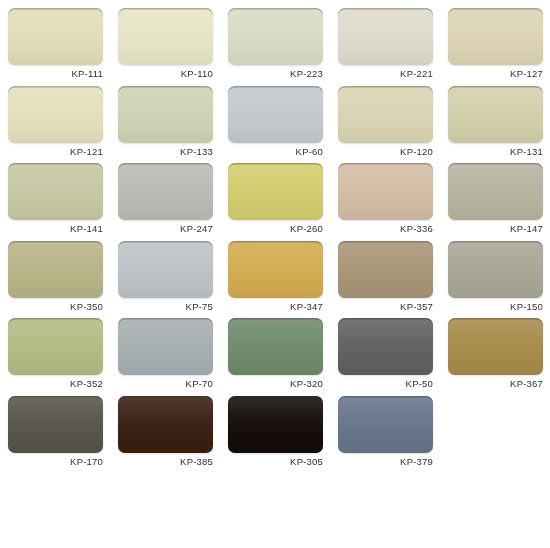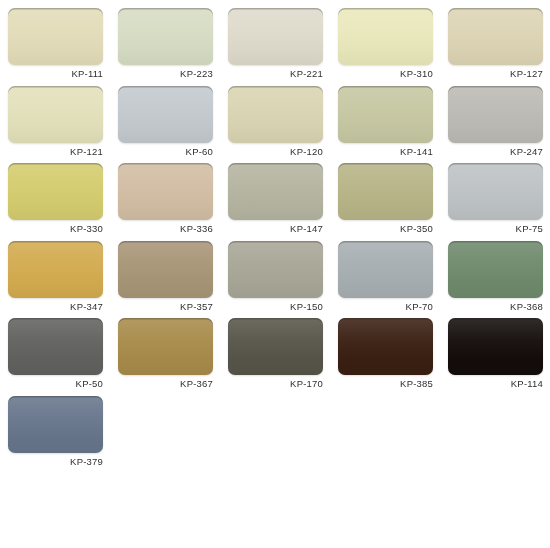--- a/index.html
+++ b/index.html
@@ -73,58 +73,66 @@
 </style>
 </head>
 <body>
 
 <div id="swatch-grid">
     <div class="swatch-cell">
       <div class="swatch-chip" style="background: rgb(226, 220, 185);"></div>
       <div class="swatch-label">KP-111</div>
     </div>
     <div class="swatch-cell">
+      <div class="swatch-chip" style="background: rgb(231, 229, 198);"></div>
+      <div class="swatch-label">KP-110</div>
+    </div>
+    <div class="swatch-cell">
       <div class="swatch-chip" style="background: rgb(215, 220, 196);"></div>
       <div class="swatch-label">KP-223</div>
     </div>
     <div class="swatch-cell">
       <div class="swatch-chip" style="background: rgb(222, 218, 203);"></div>
       <div class="swatch-label">KP-221</div>
-    </div>
-    <div class="swatch-cell">
-      <div class="swatch-chip" style="background: rgb(233, 232, 188);"></div>
-      <div class="swatch-label">KP-310</div>
     </div>
     <div class="swatch-cell">
       <div class="swatch-chip" style="background: rgb(220, 212, 180);"></div>
       <div class="swatch-label">KP-127</div>
     </div>
     <div class="swatch-cell">
       <div class="swatch-chip" style="background: rgb(227, 224, 187);"></div>
       <div class="swatch-label">KP-121</div>
     </div>
     <div class="swatch-cell">
+      <div class="swatch-chip" style="background: rgb(205, 211, 180);"></div>
+      <div class="swatch-label">KP-133</div>
+    </div>
+    <div class="swatch-cell">
       <div class="swatch-chip" style="background: rgb(195, 201, 205);"></div>
       <div class="swatch-label">KP-60</div>
     </div>
     <div class="swatch-cell">
       <div class="swatch-chip" style="background: rgb(217, 212, 178);"></div>
       <div class="swatch-label">KP-120</div>
+    </div>
+    <div class="swatch-cell">
+      <div class="swatch-chip" style="background: rgb(210, 208, 170);"></div>
+      <div class="swatch-label">KP-131</div>
     </div>
     <div class="swatch-cell">
       <div class="swatch-chip" style="background: rgb(198, 199, 162);"></div>
       <div class="swatch-label">KP-141</div>
     </div>
     <div class="swatch-cell">
       <div class="swatch-chip" style="background: rgb(188, 186, 180);"></div>
       <div class="swatch-label">KP-247</div>
     </div>
     <div class="swatch-cell">
       <div class="swatch-chip" style="background: rgb(212, 204, 110);"></div>
-      <div class="swatch-label">KP-330</div>
+      <div class="swatch-label">KP-260</div>
     </div>
     <div class="swatch-cell">
       <div class="swatch-chip" style="background: rgb(210, 189, 164);"></div>
       <div class="swatch-label">KP-336</div>
     </div>
     <div class="swatch-cell">
       <div class="swatch-chip" style="background: rgb(181, 180, 160);"></div>
       <div class="swatch-label">KP-147</div>
     </div>
     <div class="swatch-cell">
@@ -141,44 +149,48 @@
     </div>
     <div class="swatch-cell">
       <div class="swatch-chip" style="background: rgb(168, 149, 119);"></div>
       <div class="swatch-label">KP-357</div>
     </div>
     <div class="swatch-cell">
       <div class="swatch-chip" style="background: rgb(168, 166, 150);"></div>
       <div class="swatch-label">KP-150</div>
     </div>
     <div class="swatch-cell">
+      <div class="swatch-chip" style="background: rgb(179, 187, 132);"></div>
+      <div class="swatch-label">KP-352</div>
+    </div>
+    <div class="swatch-cell">
       <div class="swatch-chip" style="background: rgb(167, 174, 177);"></div>
       <div class="swatch-label">KP-70</div>
     </div>
     <div class="swatch-cell">
       <div class="swatch-chip" style="background: rgb(110, 138, 108);"></div>
-      <div class="swatch-label">KP-368</div>
+      <div class="swatch-label">KP-320</div>
     </div>
     <div class="swatch-cell">
       <div class="swatch-chip" style="background: rgb(97, 97, 95);"></div>
       <div class="swatch-label">KP-50</div>
     </div>
     <div class="swatch-cell">
       <div class="swatch-chip" style="background: rgb(167, 139, 75);"></div>
       <div class="swatch-label">KP-367</div>
     </div>
     <div class="swatch-cell">
       <div class="swatch-chip" style="background: rgb(87, 85, 73);"></div>
       <div class="swatch-label">KP-170</div>
     </div>
     <div class="swatch-cell">
       <div class="swatch-chip" style="background: rgb(58, 31, 18);"></div>
       <div class="swatch-label">KP-385</div>
     </div>
     <div class="swatch-cell">
       <div class="swatch-chip" style="background: rgb(19, 12, 11);"></div>
-      <div class="swatch-label">KP-114</div>
+      <div class="swatch-label">KP-305</div>
     </div>
     <div class="swatch-cell">
       <div class="swatch-chip" style="background: rgb(103, 117, 139);"></div>
       <div class="swatch-label">KP-379</div>
     </div>
   </div>
 
 </body></html>

